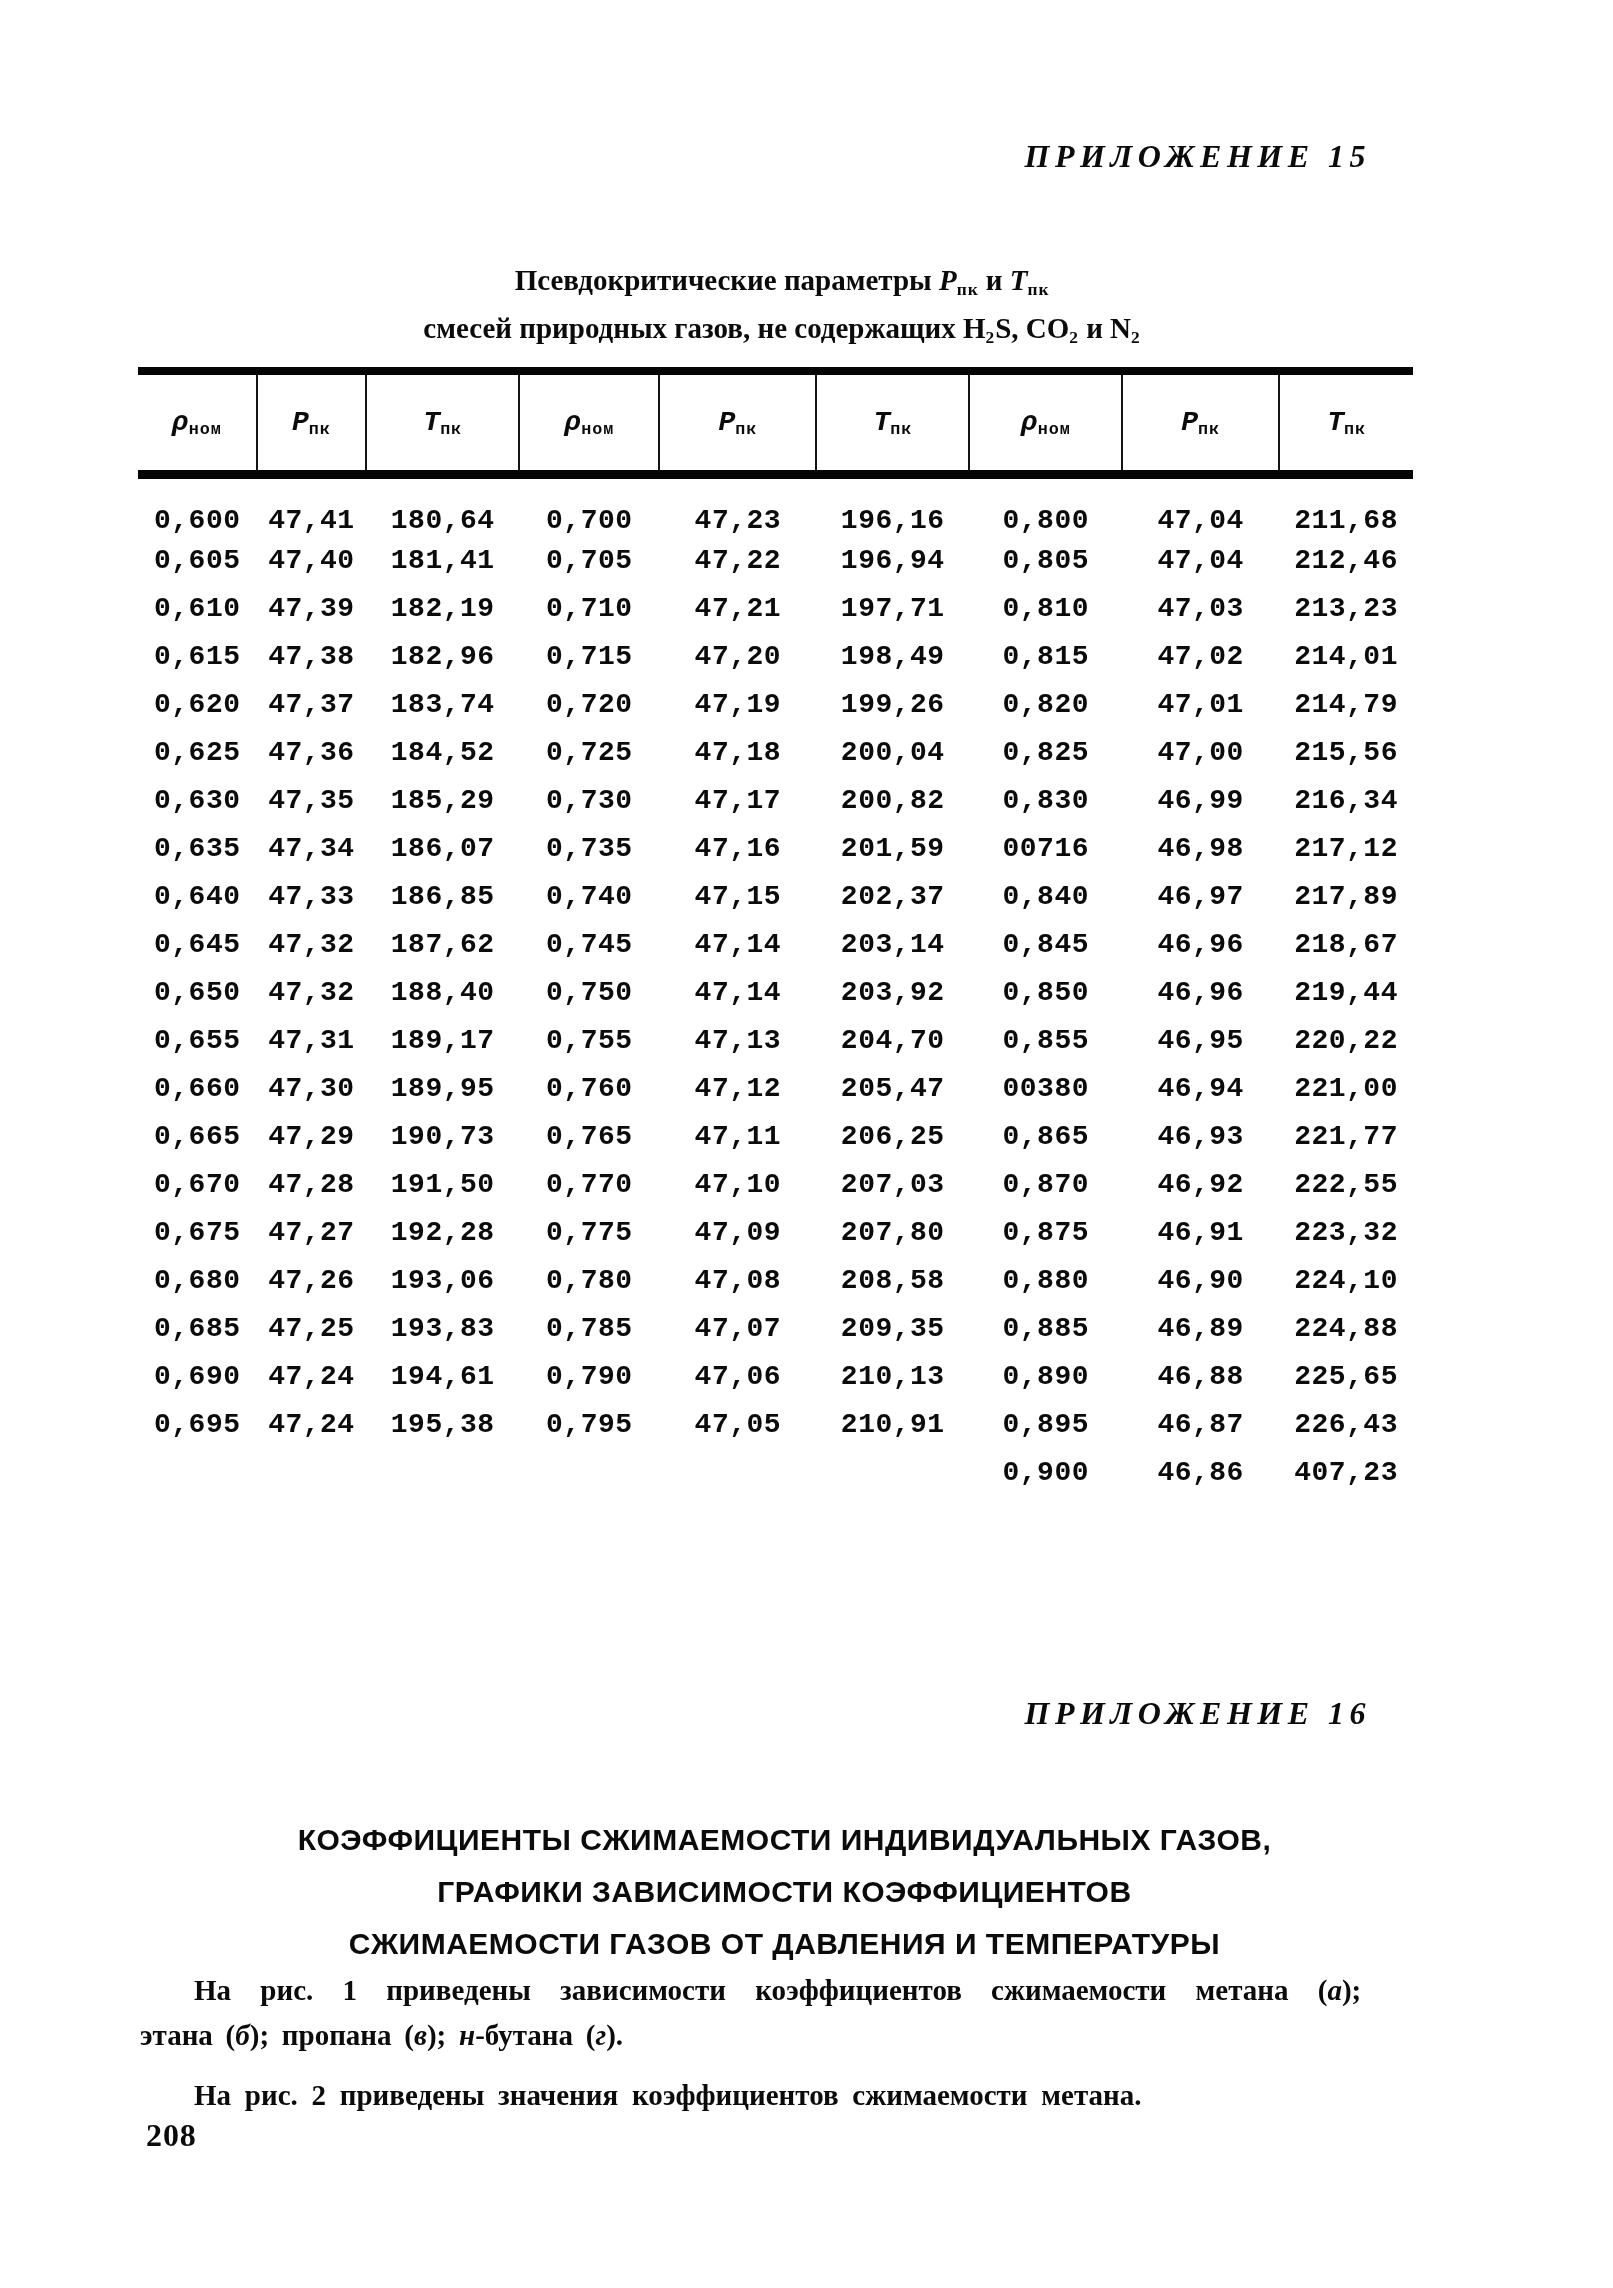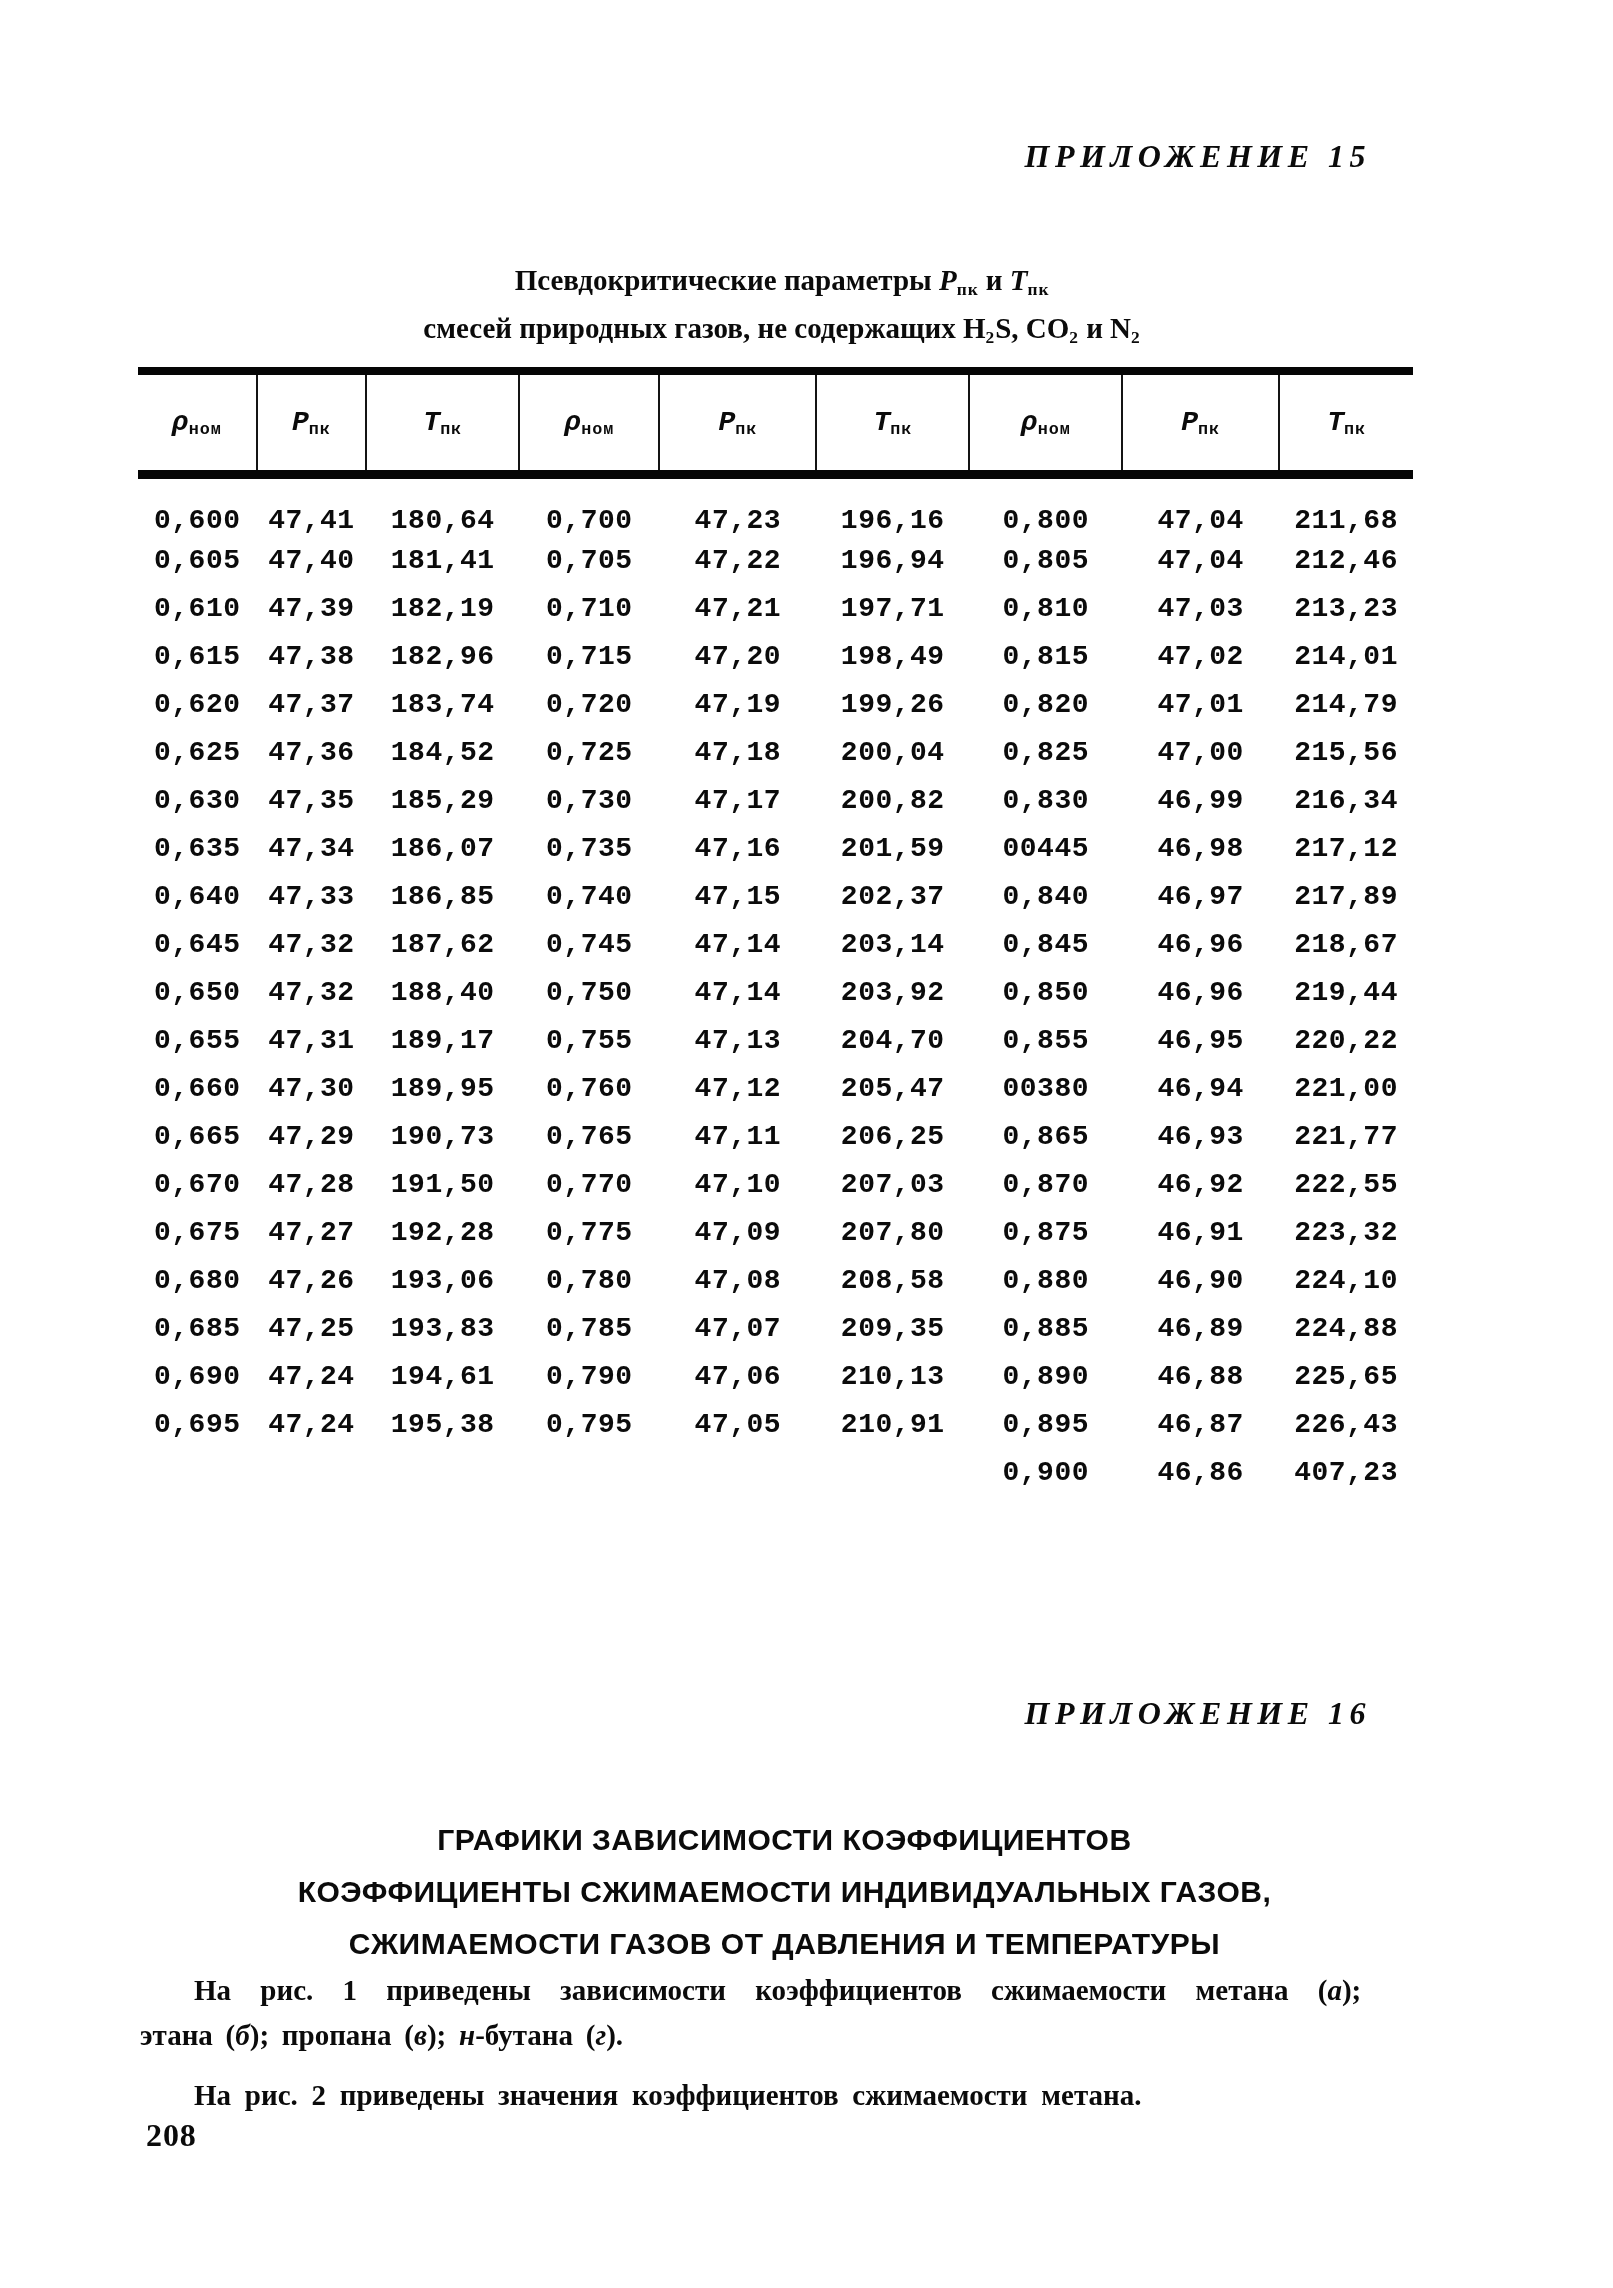--- a/index.html
+++ b/index.html
@@ -195,21 +195,21 @@
           <td>46,99</td>
           <td>216,34</td>
         </tr>
         <tr>
           <td>0,635</td>
           <td>47,34</td>
           <td>186,07</td>
           <td>0,735</td>
           <td>47,16</td>
           <td>201,59</td>
-          <td>00445</td>
+          <td>00716</td>
           <td>46,98</td>
           <td>217,12</td>
         </tr>
         <tr>
           <td>0,640</td>
           <td>47,33</td>
           <td>186,85</td>
           <td>0,740</td>
           <td>47,15</td>
           <td>202,37</td>
@@ -348,22 +348,22 @@
           <td>0,900</td>
           <td>46,86</td>
           <td>407,23</td>
         </tr>
       </tbody>
   </table>
 
   <div id="appendix16" class="appendix-label">ПРИЛОЖЕНИЕ 16</div>
 
   <div class="section-heading">
+    <div>КОЭФФИЦИЕНТЫ СЖИМАЕМОСТИ ИНДИВИДУАЛЬНЫХ ГАЗОВ,</div>
     <div>ГРАФИКИ ЗАВИСИМОСТИ КОЭФФИЦИЕНТОВ</div>
-    <div>КОЭФФИЦИЕНТЫ СЖИМАЕМОСТИ ИНДИВИДУАЛЬНЫХ ГАЗОВ,</div>
     <div>СЖИМАЕМОСТИ ГАЗОВ ОТ ДАВЛЕНИЯ И ТЕМПЕРАТУРЫ</div>
   </div>
 
   <div id="para1" class="body-para">
     <div class="p-line1"><span>На рис. 1 приведены зависимости коэффициентов сжимаемости метана (</span><span class="it">а</span><span>);</span></div>
     <div class="p-line2"><span>этана (</span><span class="it">б</span><span>); пропана (</span><span class="it">в</span><span>); </span><span class="it">н</span><span>-бутана (</span><span class="it">г</span><span>).</span></div>
   </div>
 
   <div id="para2" class="body-para">На рис. 2 приведены значения коэффициентов сжимаемости метана.</div>
 

